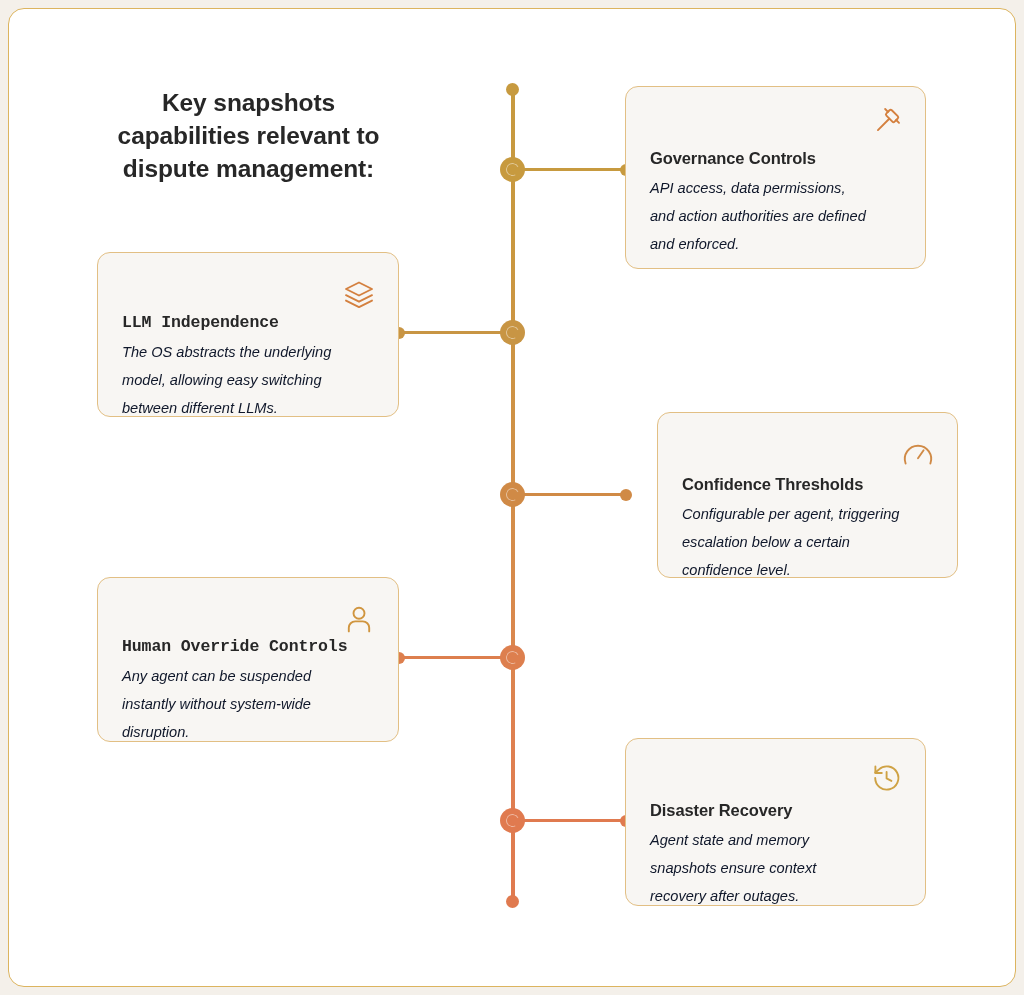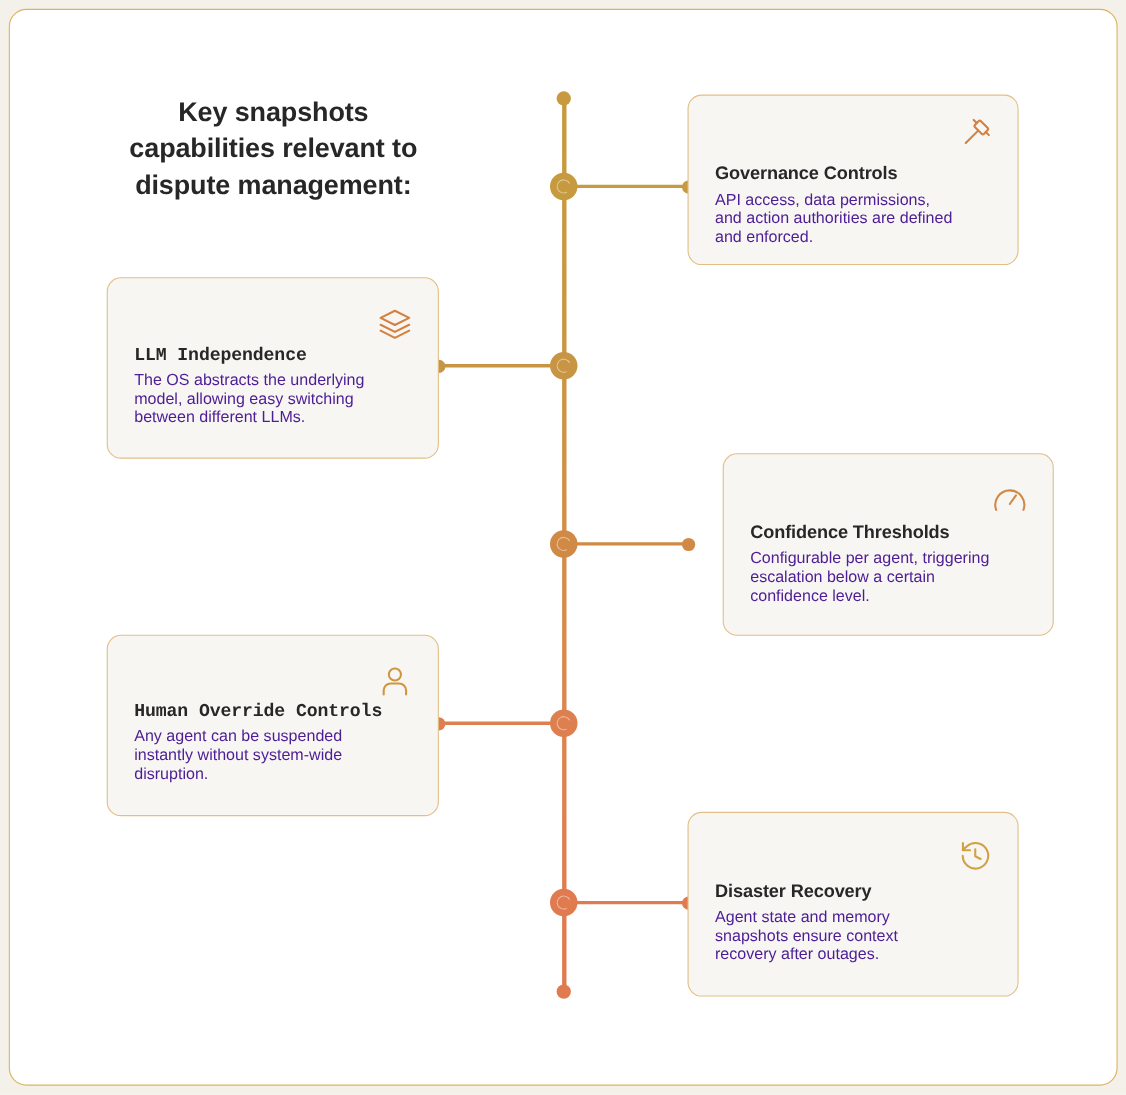--- a/index.html
+++ b/index.html
@@ -120,43 +120,44 @@
     font-size: 16.5px;
     font-weight: 700;
     color: #272727;
     letter-spacing: -0.1px;
     white-space: nowrap;
   }
   .card-desc {
     position: absolute;
     font-size: 14.6px;
     font-weight: 400;
-    line-height: 17px;
-    color: #4c1d95;
+    line-height: 28px;
+    color: #0f172a;
+    font-style: italic;
   }
   .card-icon {
     position: absolute;
     width: 34px;
     height: 34px;
   }
 
   
   .card.right { left: 625px; width: 301px; }
   .card.right .card-title { left: 24px; }
   .card.right .card-desc  { left: 24px; }
   .card.right .card-icon  { right: 22px; }
 
   
   .card.left { left: 97px; width: 302px; }
   .card.left .card-title { left: 24px; font-family: Liberation Mono, monospace; }
   .card.left .card-desc  { left: 24px; }
   .card.left .card-icon  { right: 22px; }
 
   
-  #card-governance { top: 86px;  height: 155px; }
+  #card-governance { top: 86px;  height: 183px; }
   #card-governance .card-icon  { top: 18px; }
   #card-governance .card-title { top: 62px; }
   #card-governance .card-desc  { top: 87px; }
 
   #card-llm { top: 252px; height: 165px; }
   #card-llm .card-icon  { top: 24px; }
   #card-llm .card-title { top: 60px; }
   #card-llm .card-desc  { top: 85px; }
 
   #card-confidence { top: 412px; height: 166px; margin-left: 32px; }

